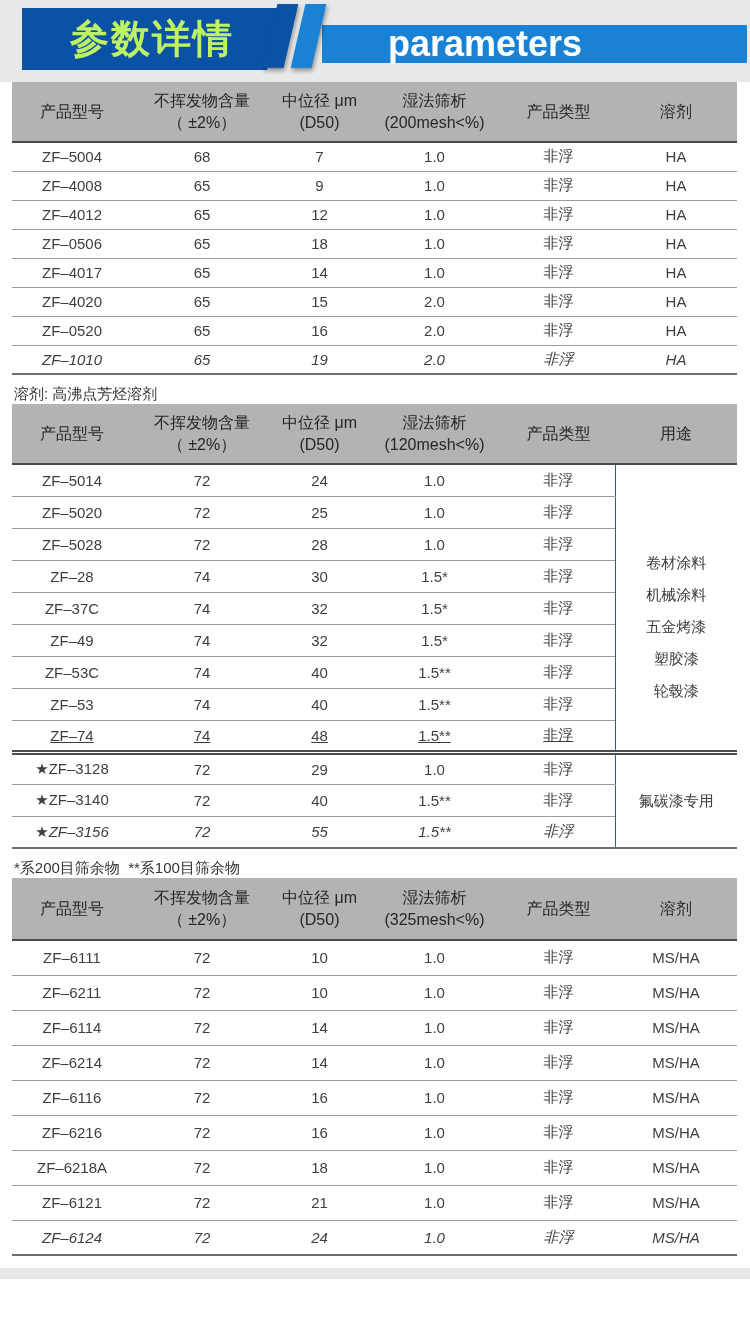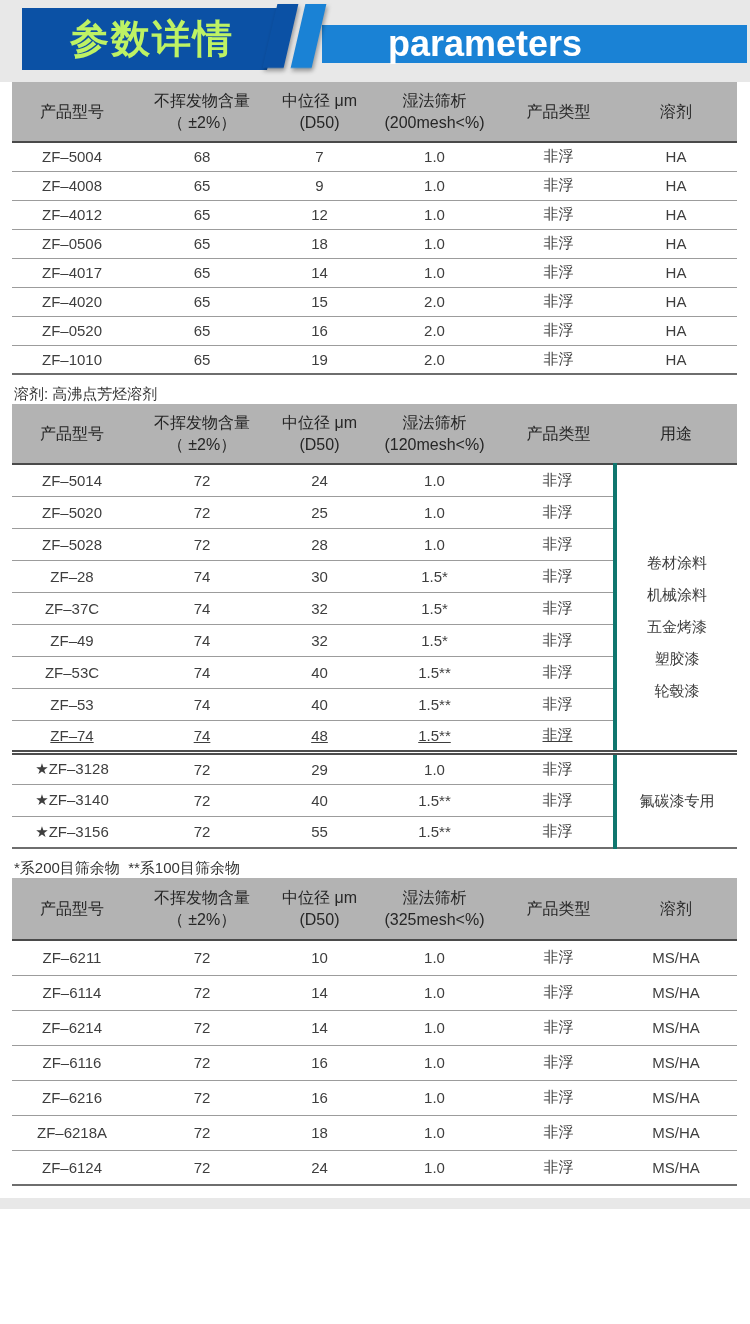--- a/index.html
+++ b/index.html
@@ -56,23 +56,23 @@
   }
   .t1 th,.t2 th{height:60px;}
   .t3 th{height:62px;}
   table.data-table td{
     text-align:center;vertical-align:middle;
     border-bottom:1px solid #9c9c9c;padding:0;
   }
   .t1 td{height:29px;margin-top:8px;}
   .t2 td{height:32px;}
   .t3 td{height:35px;}
-  table.data-table tbody tr:last-child td{border-bottom:2px solid #6e6e6e;}
+  table.data-table tbody tr:last-child td{border-bottom:2px solid #6e6e6e;font-style:italic;}
   tr.sep-double td{border-bottom:5px double #4d4d4d;text-decoration:underline;}
-  td.usage-cell{border-left:4px solid #0f766e;font-family:Liberation Serif, serif;}
+  td.usage-cell{border-left:1px solid #0f766e;font-family:Liberation Serif, serif;}
   td.usage-cell.sep-b{border-bottom:5px double #4d4d4d;}
   td.usage-cell.strong-b{border-bottom:2px solid #6e6e6e;}
   .usage-lines{line-height:32px;font-size:15px;color:#3e3e3e;}
   .usage-offset{margin-top:40px;}
   
   .footnote{
     margin:9px 8px 0 14px;height:20px;font-size:15px;color:#333;
     white-space:pre;line-height:20px;
   }
   .bottom-band{height:11px;background:var(--band-gray);margin-top:12px;}
@@ -309,20 +309,28 @@
           <th>产品型号</th>
           <th>不挥发物含量<br>（ ±2%）</th>
           <th>中位径 μm<br>(D50)</th>
           <th>湿法筛析<br>(325mesh&lt;%)</th>
           <th>产品类型</th>
           <th>溶剂</th>
         </tr>
       </thead>
       <tbody>
         <tr>
+          <td>ZF–6111</td>
+          <td>72</td>
+          <td>10</td>
+          <td>1.0</td>
+          <td>非浮</td>
+          <td>MS/HA</td>
+        </tr>
+        <tr>
           <td>ZF–6211</td>
           <td>72</td>
           <td>10</td>
           <td>1.0</td>
           <td>非浮</td>
           <td>MS/HA</td>
         </tr>
         <tr>
           <td>ZF–6114</td>
           <td>72</td>
@@ -352,20 +360,28 @@
           <td>72</td>
           <td>16</td>
           <td>1.0</td>
           <td>非浮</td>
           <td>MS/HA</td>
         </tr>
         <tr>
           <td>ZF–6218A</td>
           <td>72</td>
           <td>18</td>
+          <td>1.0</td>
+          <td>非浮</td>
+          <td>MS/HA</td>
+        </tr>
+        <tr>
+          <td>ZF–6121</td>
+          <td>72</td>
+          <td>21</td>
           <td>1.0</td>
           <td>非浮</td>
           <td>MS/HA</td>
         </tr>
         <tr>
           <td>ZF–6124</td>
           <td>72</td>
           <td>24</td>
           <td>1.0</td>
           <td>非浮</td>

